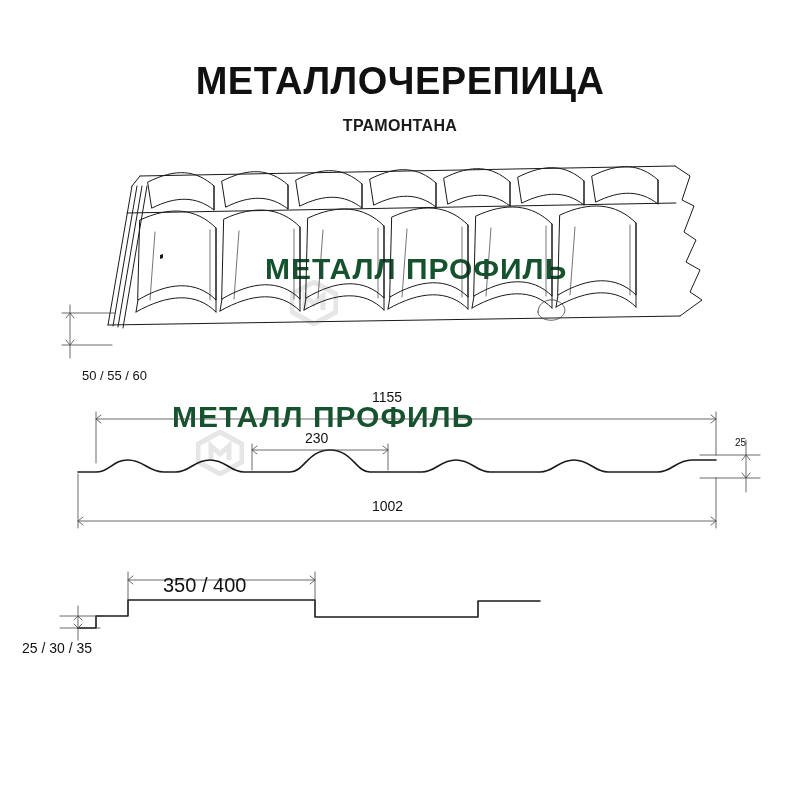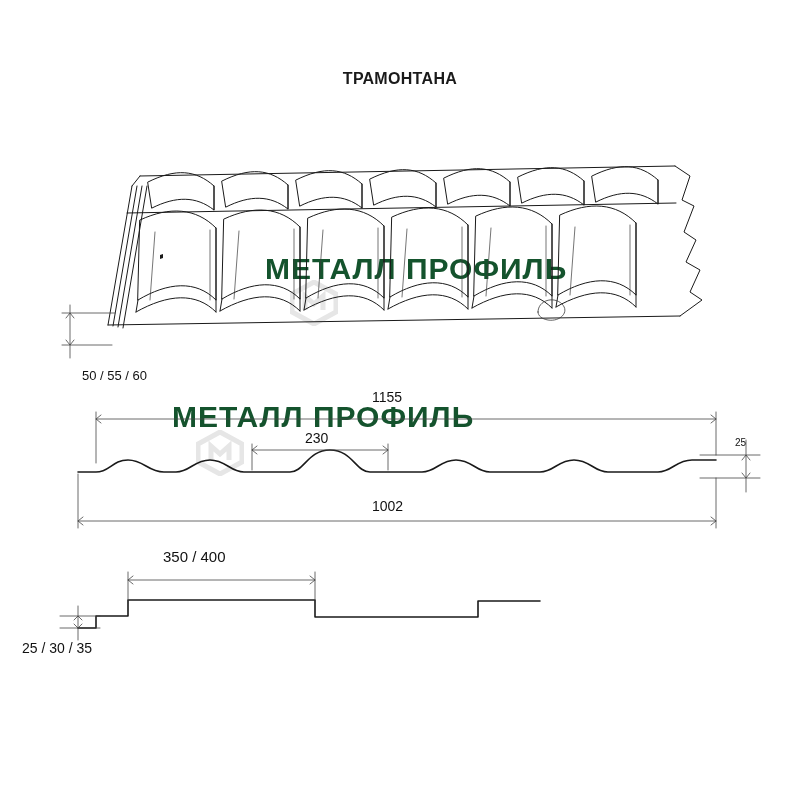--- a/index.html
+++ b/index.html
@@ -27,21 +27,21 @@
     text-align: center;
   }
   .title {
     font-size: 38px;
     font-weight: bold;
     letter-spacing: 0.5px;
     color: #111111;
     line-height: 1.05;
   }
   .subtitle {
-    margin-top: 8px;
+    margin-top: 15px;
     font-size: 16px;
     font-weight: bold;
     color: #1a1a1a;
     letter-spacing: 0.3px;
   }
   svg.drawing {
     position: absolute;
     left: 0;
     top: 0;
     width: 800px;
@@ -75,20 +75,21 @@
     color: #111111;
     white-space: nowrap;
   }
 </style>
 </head>
 <body>
 
 <div class="page">
 
   <div class="title-block">
+    <div class="title">МЕТАЛЛОЧЕРЕПИЦА</div>
     <div class="subtitle">ТРАМОНТАНА</div>
   </div>
 
   <div class="wm wm1">МЕТАЛЛ ПРОФИЛЬ</div>
   <div class="wm wm2">МЕТАЛЛ ПРОФИЛЬ</div>
 
   <svg class="wm-logo" style="left:290px; top:280px;" width="48" height="46" viewBox="0 0 48 46">
     <path d="M24 2 L46 14 L46 32 L24 44 L2 32 L2 14 Z" fill="none" stroke="#e6e6e6" stroke-width="5"></path>
     <path d="M15 30 L15 16 L24 24 L33 16 L33 30" fill="none" stroke="#e6e6e6" stroke-width="5"></path>
   </svg>
@@ -271,16 +272,16 @@
       </g>
 
     </g>
   </svg>
 
   <div class="dim-label" style="left:82px; top:368px;text-align:center;">50 / 55 / 60</div>
   <div class="dim-label" style="left:372px; top:389px; font-size:14px;">1155</div>
   <div class="dim-label" style="left:305px; top:430px; font-size:14px;">230</div>
   <div class="dim-label" style="left:735px; top:437px; font-size:10px;">25</div>
   <div class="dim-label" style="left:372px; top:498px; font-size:14px;">1002</div>
-  <div class="dim-label" style="left:163px; top:548px; font-size:15px;">350 / 400</div>
+  <div class="dim-label" style="left:163px; top:574px; font-size:20px;">350 / 400</div>
   <div class="dim-label" style="left:22px; top:640px; font-size:14px;">25 / 30 / 35</div>
 
 </div>
 
 </body></html>

